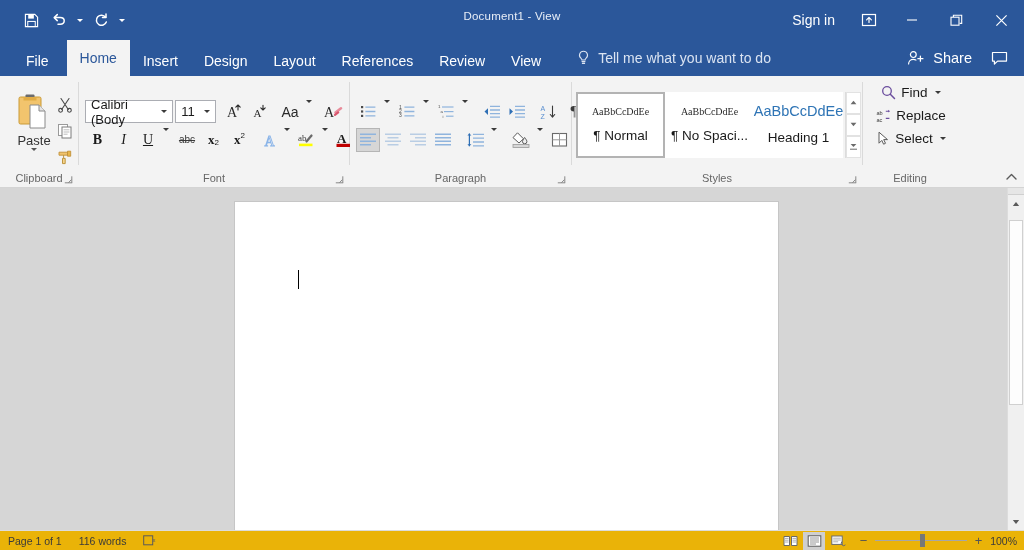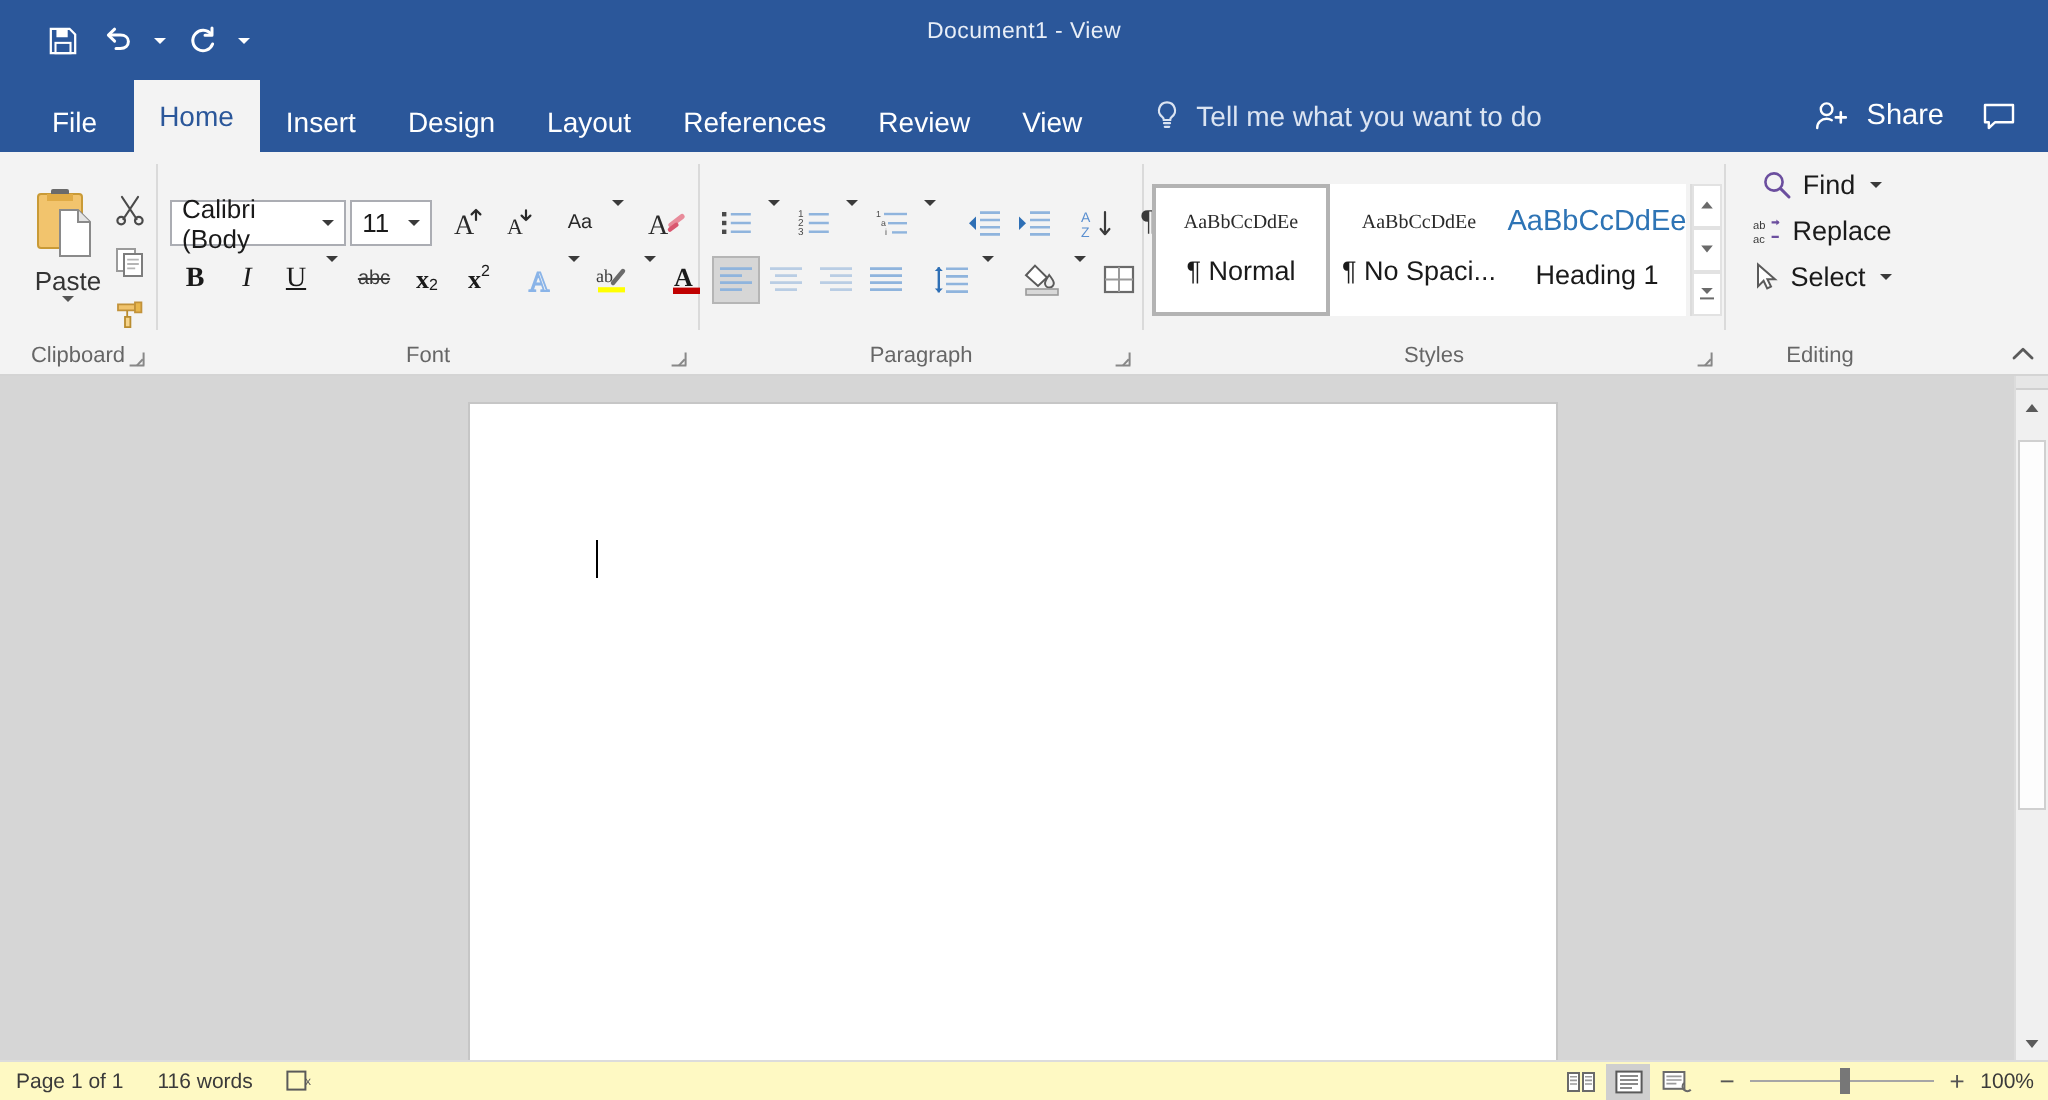--- a/index.html
+++ b/index.html
@@ -139,21 +139,21 @@
     position: absolute; right: 0; top: 0; width: 17px; bottom: 0; background: #f0f0f0;
     border-left: 1px solid #dcdcdc; display: flex; flex-direction: column;
   }
   .vs-arrow { height: 17px; display: flex; align-items: center; justify-content: center; color: #5a5a5a; background: #f0f0f0; }
   .vs-track { flex: 1; position: relative; }
   .vs-thumb { position: absolute; left: 1px; right: 1px; top: 8px; height: 185px; background: #fdfdfd; border: 1px solid #d0d0d0; }
   .vs-splitter { position: absolute; left: 0; right: 0; top: 0; height: 7px; background: #e6e6e6; border-bottom: 1px solid #d0d0d0; }
 
   
   .statusbar {
-    height: 20px; background: #fef9c3; border-top: 1px solid #dcdcdc;
+    height: 20px; background: #eab308; border-top: 1px solid #dcdcdc;
     display: flex; align-items: center; font-size: 10.5px; color: #3a3a3a; flex: none;
   }
   .sb-left { display: flex; align-items: center; gap: 13px; padding-left: 6px; }
   .sb-item { padding: 0 2px; white-space: nowrap; }
   .sb-right { margin-left: auto; display: flex; align-items: center; gap: 2px; padding-right: 7px; }
   .viewbtn { width: 22px; height: 18px; display: flex; align-items: center; justify-content: center; }
   .viewbtn.active { background: #cfcfcf; }
   .zoom-slider { display: flex; align-items: center; gap: 5px; margin-left: 6px; }
   .zs-btn { width: 13px; height: 14px; display: flex; align-items: center; justify-content: center; color: #555; font-size: 13px; line-height: 1; }
   .zs-track { width: 92px; height: 14px; position: relative; display: flex; align-items: center; }
@@ -189,20 +189,45 @@
         <svg width="16" height="16" viewBox="0 0 16 16">
             <path d="M12.6 5.2A5.1 5.1 0 1 0 13.3 10" fill="none" stroke="#fff" stroke-width="1.5" stroke-linecap="round"></path>
             <path d="M13 2v3.6h-3.5" fill="none" stroke="#fff" stroke-width="1.5" stroke-linecap="round" stroke-linejoin="round"></path>
           </svg>
       </div>
       <div class="qat-caret">
           <span class="caret-d"></span>
         </div>
     </div>
     <div class="title-text">Document1  -  View</div>
+    <div class="title-right">
+      <div class="signin">Sign in</div>
+      <div class="ribbondisp">
+        <svg width="16" height="16" viewBox="0 0 16 16">
+            <rect x="1.5" y="2.5" width="13" height="11" fill="none" stroke="#fff" stroke-width="1.2"></rect>
+            <path d="M8 10.5V5.5M5.6 7.8L8 5.4l2.4 2.4" fill="none" stroke="#fff" stroke-width="1.2" stroke-linecap="round" stroke-linejoin="round"></path>
+          </svg>
+      </div>
+      <div class="wbtn">
+        <svg width="12" height="12" viewBox="0 0 12 12">
+            <path d="M1 6h10" stroke="#fff" stroke-width="1.1"></path>
+          </svg>
+      </div>
+      <div class="wbtn">
+        <svg width="13" height="13" viewBox="0 0 13 13">
+            <rect x="1" y="3.2" width="8" height="8" fill="none" stroke="#fff" stroke-width="1.1"></rect>
+            <path d="M3.4 3.1V1.2h8.3v8.2H9.7" fill="none" stroke="#fff" stroke-width="1.1"></path>
+          </svg>
+      </div>
+      <div class="wbtn close">
+        <svg width="13" height="13" viewBox="0 0 13 13">
+            <path d="M1.4 1.4l10.2 10.2M11.6 1.4L1.4 11.6" stroke="#fff" stroke-width="1.2"></path>
+          </svg>
+      </div>
+    </div>
   </div>
 
   <div class="tabstrip">
     <div class="tabs">
       <div class="tab file">File</div>
       <div class="tab active">Home</div>
       <div class="tab">Insert</div>
       <div class="tab">Design</div>
       <div class="tab">Layout</div>
       <div class="tab">References</div>
@@ -314,21 +339,21 @@
                   <path d="M13 7V2.2M10.8 4.2L13 2l2.2 2.2" stroke="#2a2a2a" stroke-width="1.1" fill="none" stroke-linecap="round" stroke-linejoin="round"></path>
                 </svg>
             </div>
             <div class="ic-btn">
               <svg width="18" height="17" viewBox="0 0 18 17">
                   <text x="3.5" y="14" font-family="Liberation Serif, serif" font-size="11" fill="#2a2a2a">A</text>
                   <path d="M13 2.2V7M10.8 4.8L13 7l2.2-2.2" stroke="#2a2a2a" stroke-width="1.1" fill="none" stroke-linecap="round" stroke-linejoin="round"></path>
                 </svg>
             </div>
             <div class="split" style="margin-left:6px">
-              <span class="ic-btn" style="font-size:10px;color:#2a2a2a">Aa</span>
+              <span class="ic-btn" style="font-size:14px;color:#2a2a2a">Aa</span>
               <span class="cb-caret" style="padding:0 4px"><span class="caret-d" style="border-top-color:#3a3a3a"></span></span>
             </div>
             <div class="ic-btn" style="margin-left:4px">
               <svg width="20" height="17" viewBox="0 0 20 17">
                   <text x="1" y="14" font-family="Liberation Serif, serif" font-size="14" fill="#2a2a2a">A</text>
                   <path d="M12.5 9.5l5.5-4.2" stroke="#e88b9a" stroke-width="2.6" stroke-linecap="round"></path>
                   <path d="M12 11.8l3.2-2.4" stroke="#d9566e" stroke-width="2.2" stroke-linecap="round"></path>
                 </svg>
             </div>
           </div>

